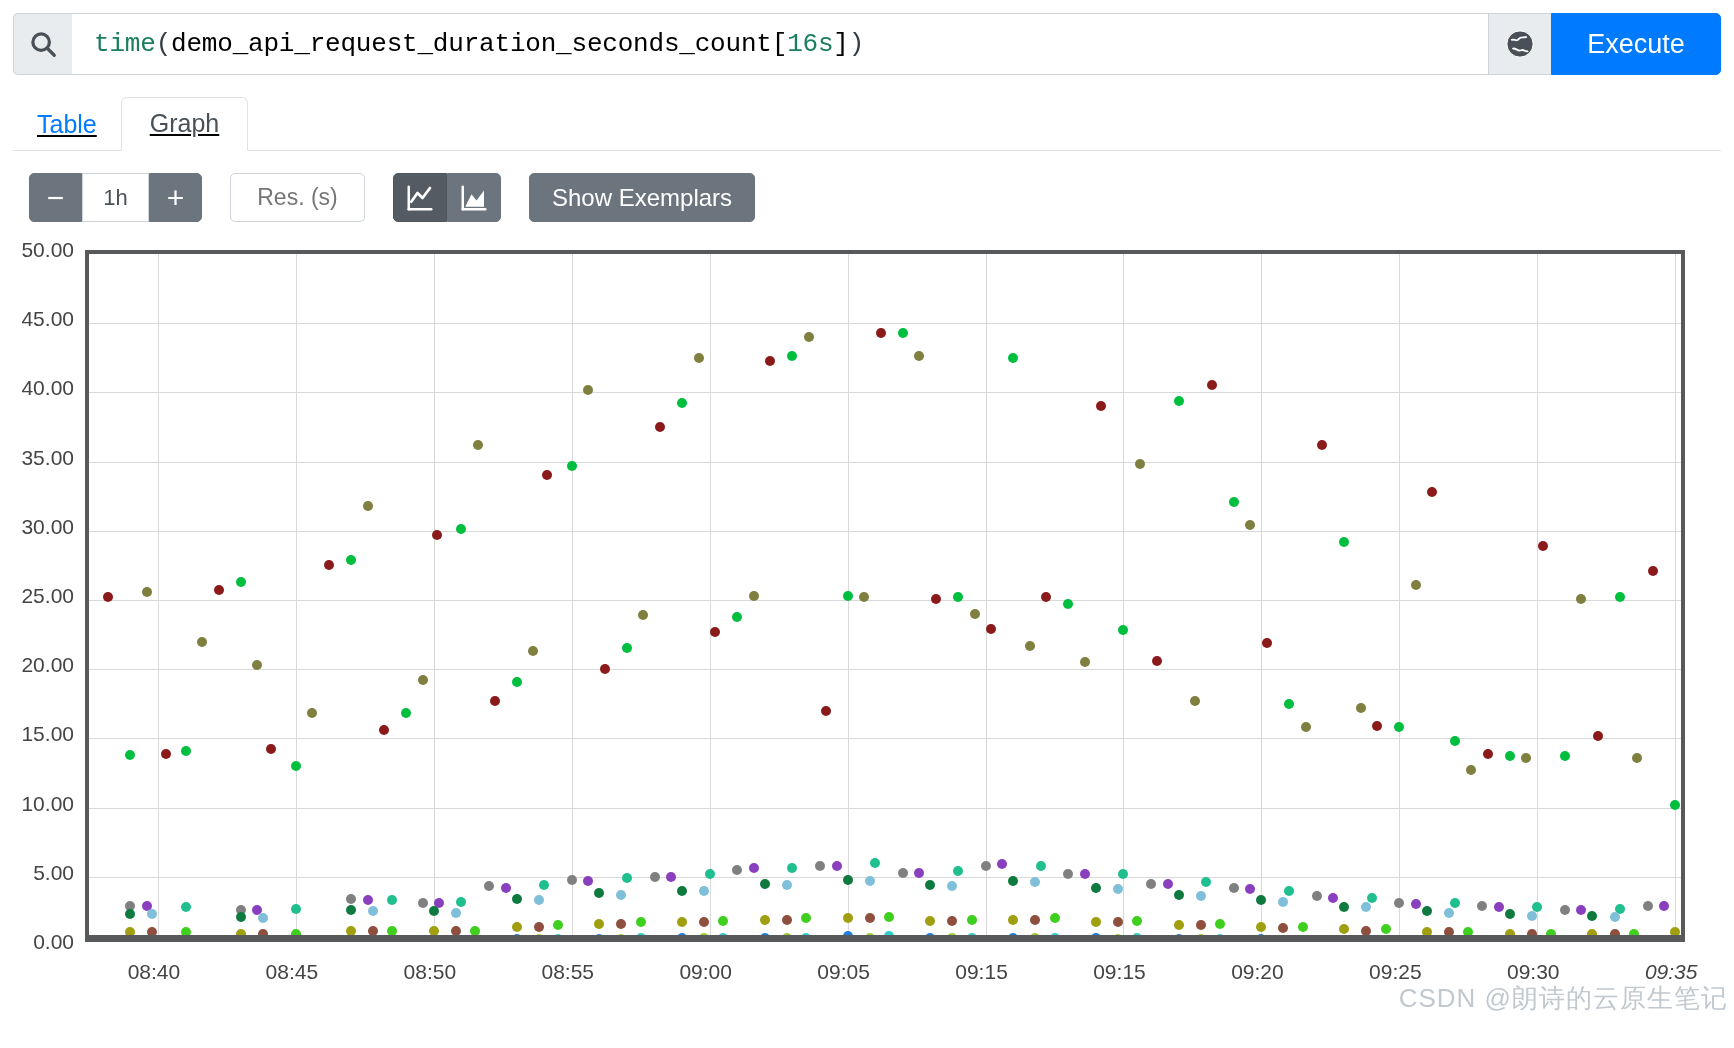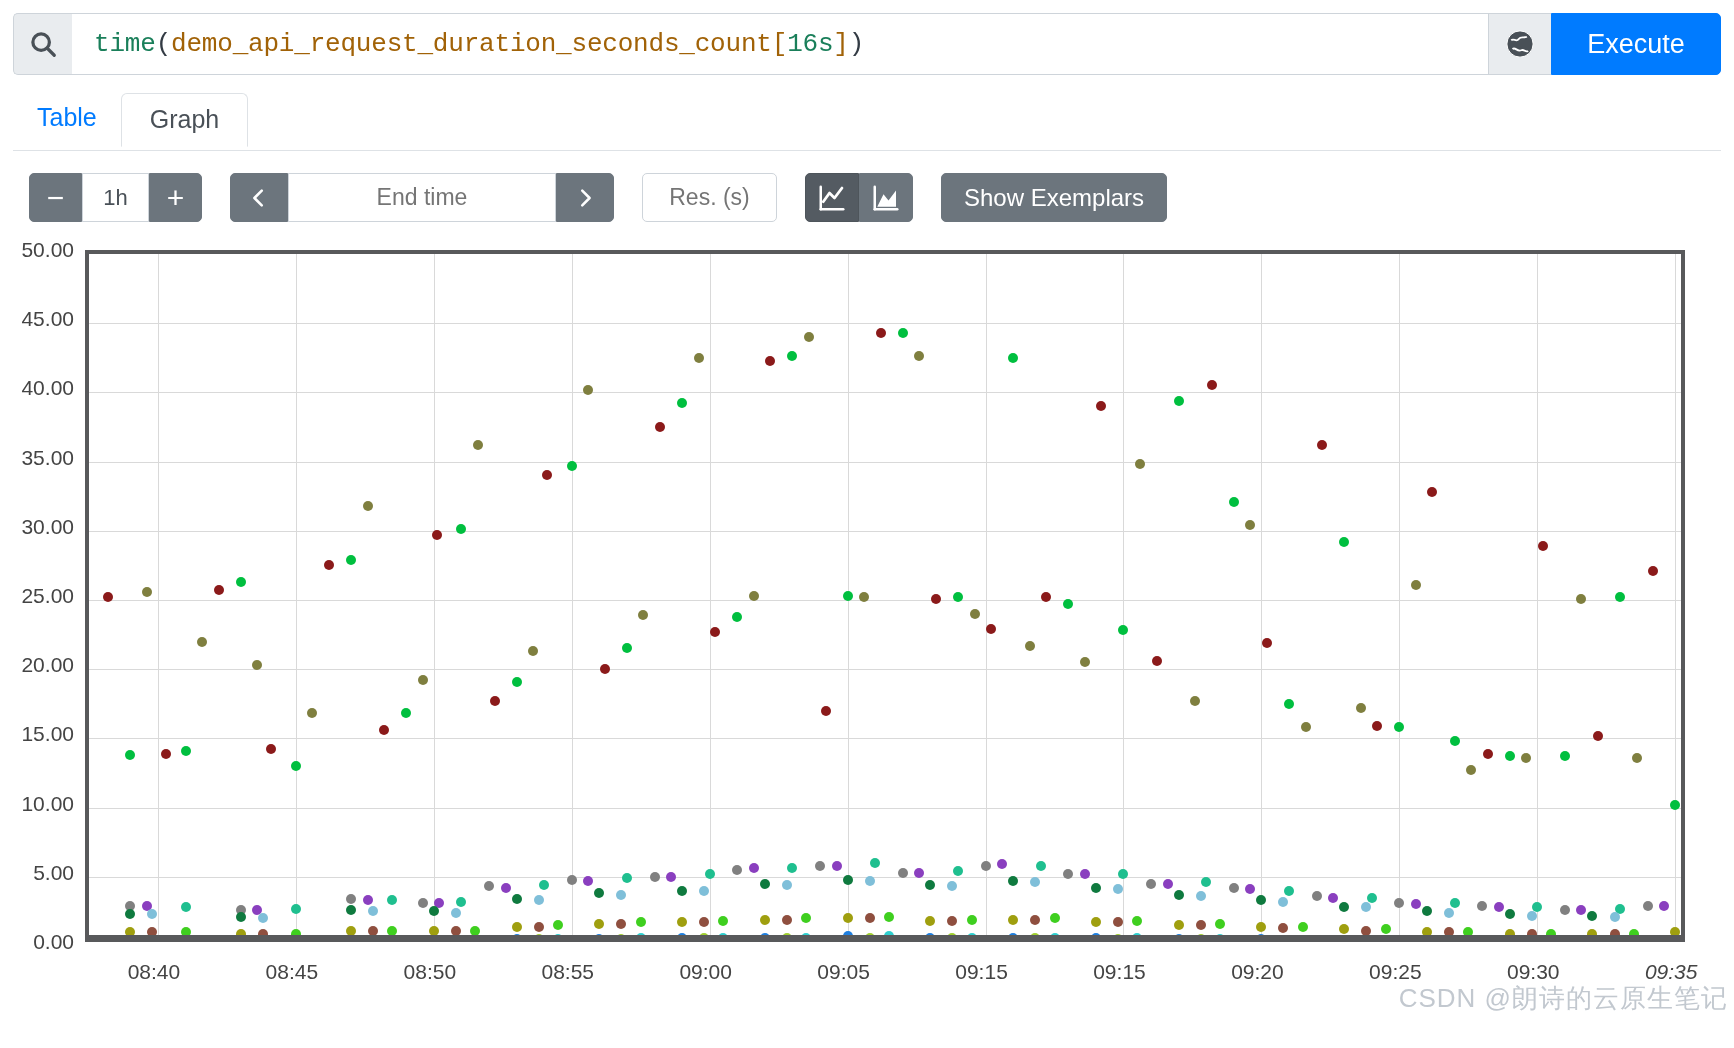--- a/index.html
+++ b/index.html
@@ -40,21 +40,21 @@
     background: #fff;
     display: flex; align-items: center;
     padding: 0 14px 0 22px;
     font-family: "Liberation Mono", monospace;
     font-size: 26px;
     letter-spacing: -0.2px;
     overflow: hidden;
     white-space: nowrap;
   }
   .tok-fn { color: #1a7f5a; }
-  .tok-plain { color: #a16207; }
+  .tok-plain { color: #000000; }
   .tok-paren { color: #333b44; }
   .tok-dur { color: #1a7f5a; }
   .globe-addon {
     width: 62px;
     background: #e9ecef;
     border: 1px solid #ced4da;
     border-left: 1px solid #ced4da;
     border-right: none;
     display: flex; align-items: center; justify-content: center;
   }
@@ -69,21 +69,22 @@
     cursor: pointer;
   }
 
   
   .tabs-row {
     position: relative;
     margin: 18px 13px 12px 13px;
     height: 57px;
     border-bottom: 1px solid #dee2e6;
     display: flex;
-    align-items: flex-start;
+    align-items: flex-end;
+    text-decoration: underline;
   }
   .tab {
     font-size: 25px;
     padding: 12px 24px 13px 24px;
     cursor: pointer;
     line-height: 1;
     box-sizing: border-box;
   }
   .tab-link { color: #007bff; }
   .tab-active {
@@ -255,33 +256,20 @@
   </div>
 
   <div class="toolbar">
 
     <div class="btn-group">
       <div class="btn-dark left range-minus">−</div>
       <div class="field-mid range-val">1h</div>
       <div class="btn-dark right range-plus">+</div>
     </div>
 
-    <div class="btn-group">
-      <div class="btn-dark left nav-prev">
-        <svg width="22" height="30" viewBox="0 0 24 24" fill="none" stroke="#fff" stroke-width="2.8" stroke-linecap="round" stroke-linejoin="round">
-          <polyline points="15,4 7,12 15,20"></polyline>
-          </svg>
-      </div>
-      <input class="field-mid endtime-field" style="text-align: center;" placeholder="End time">
-      <div class="btn-dark right nav-next">
-        <svg width="22" height="30" viewBox="0 0 24 24" fill="none" stroke="#fff" stroke-width="2.8" stroke-linecap="round" stroke-linejoin="round">
-          <polyline points="9,4 17,12 9,20"></polyline>
-          </svg>
-      </div>
-    </div>
 
     <input class="field-mid res-field" style="text-align: center;" placeholder="Res. (s)">
 
     <div class="btn-group">
       <div class="btn-dark left icon-btn active">
         <svg width="30" height="30" viewBox="0 0 24 24">
           <polyline points="3,21 21,21" stroke="#fff" stroke-width="2" fill="none" stroke-linecap="round"></polyline>
           <polyline points="3,21 3,3" stroke="#fff" stroke-width="2" fill="none" stroke-linecap="round"></polyline>
           <polyline points="5,15 10,8 14,12 20,4" stroke="#fff" stroke-width="2.2" fill="none" stroke-linecap="round" stroke-linejoin="round"></polyline>
         </svg>

